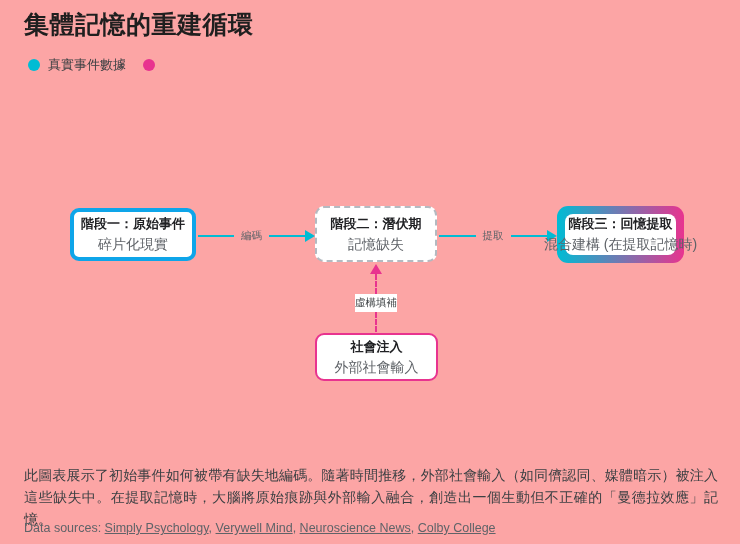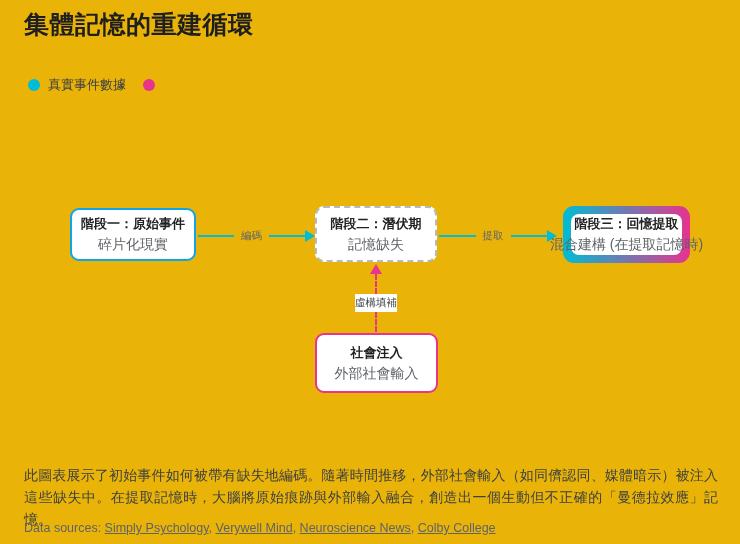--- a/index.html
+++ b/index.html
@@ -5,32 +5,32 @@
   html, body {
     margin: 0;
     padding: 0;
     background: #ffffff;
     width: 740px;
     height: 544px;
     font-family: "Liberation Sans", "DejaVu Sans", sans-serif;
     overflow: hidden;
     position: relative;
   }
-  .page { position: relative; width: 740px; height: 544px; background: #eab308; }
+  .page { position: relative; width: 740px; height: 544px; background: #fca5a5; }
 
   
   .title {
     position: absolute; left: 24px; top: 8px;
     font-size: 25px; font-weight: 700; color: #1f1f1f;
     letter-spacing: 0.5px;
   }
 
   
   .legend {
-    position: absolute; left: 28px; top: 76px;
+    position: absolute; left: 28px; top: 56px;
     display: flex; align-items: center; gap: 17px;
   }
   .legend-item { display: flex; align-items: center; gap: 8px; }
   .legend-label { font-size: 13px; color: #3c4043; }
   .dot { width: 12px; height: 12px; border-radius: 50%; }
   .dot-cyan { background: #00bcd4; }
   .dot-magenta { background: #e8338f; }
   .dash-marker { width: 26px; height: 0; border-top: 2px dashed #e8338f; }
 
   
@@ -38,36 +38,35 @@
 
   .box {
     position: absolute; box-sizing: border-box;
     background: #fff; border-radius: 9px;
     display: flex; flex-direction: column; align-items: center; justify-content: center;
     text-align: center; gap: 3px;
   }
   .box-title { font-size: 13px; font-weight: 700; color: #202124; white-space: nowrap; }
   .box-sub { font-size: 14px; color: #5f6368; white-space: nowrap; }
 
-  .box-stage1 { left: 70px; top: 28px; width: 126px; height: 53px; border: 2px solid #0ea5e9; }
+  .box-stage1 { left: 70px; top: 28px; width: 126px; height: 53px; border: 4px solid #0ea5e9; }
   .box-stage2 { left: 315px; top: 26px; width: 122px; height: 56px; border: 2px dashed #b3bac1; }
 
   .box-stage3-wrap {
     position: absolute; left: 557px; top: 26px; width: 127px; height: 57px;
     border-radius: 11px; padding: 8px; box-sizing: border-box;
     background: linear-gradient(90deg, #00bcd4 0%, #e8338f 100%);
-    margin-left: 6px;
   }
   .box-stage3-inner {
     width: 100%; height: 100%; background: #fff; border-radius: 8px;
     display: flex; flex-direction: column; align-items: center; justify-content: center;
     text-align: center; gap: 3px;
   }
 
-  .box-injection { left: 315px; top: 153px; width: 123px; height: 60px; border: 2px solid #e8338f; }
+  .box-injection { left: 315px; top: 153px; width: 123px; height: 48px; border: 2px solid #e8338f; }
 
   
   .h-arrow {
     position: absolute; height: 14px;
     display: flex; align-items: center;
   }
   .h-arrow .seg { flex: 1; height: 2px; background: #00bcd4; }
   .h-arrow .arrow-label { font-size: 10.5px; color: #5f6368; margin: 0 7px; white-space: nowrap; }
   .tri-right {
     width: 0; height: 0;

